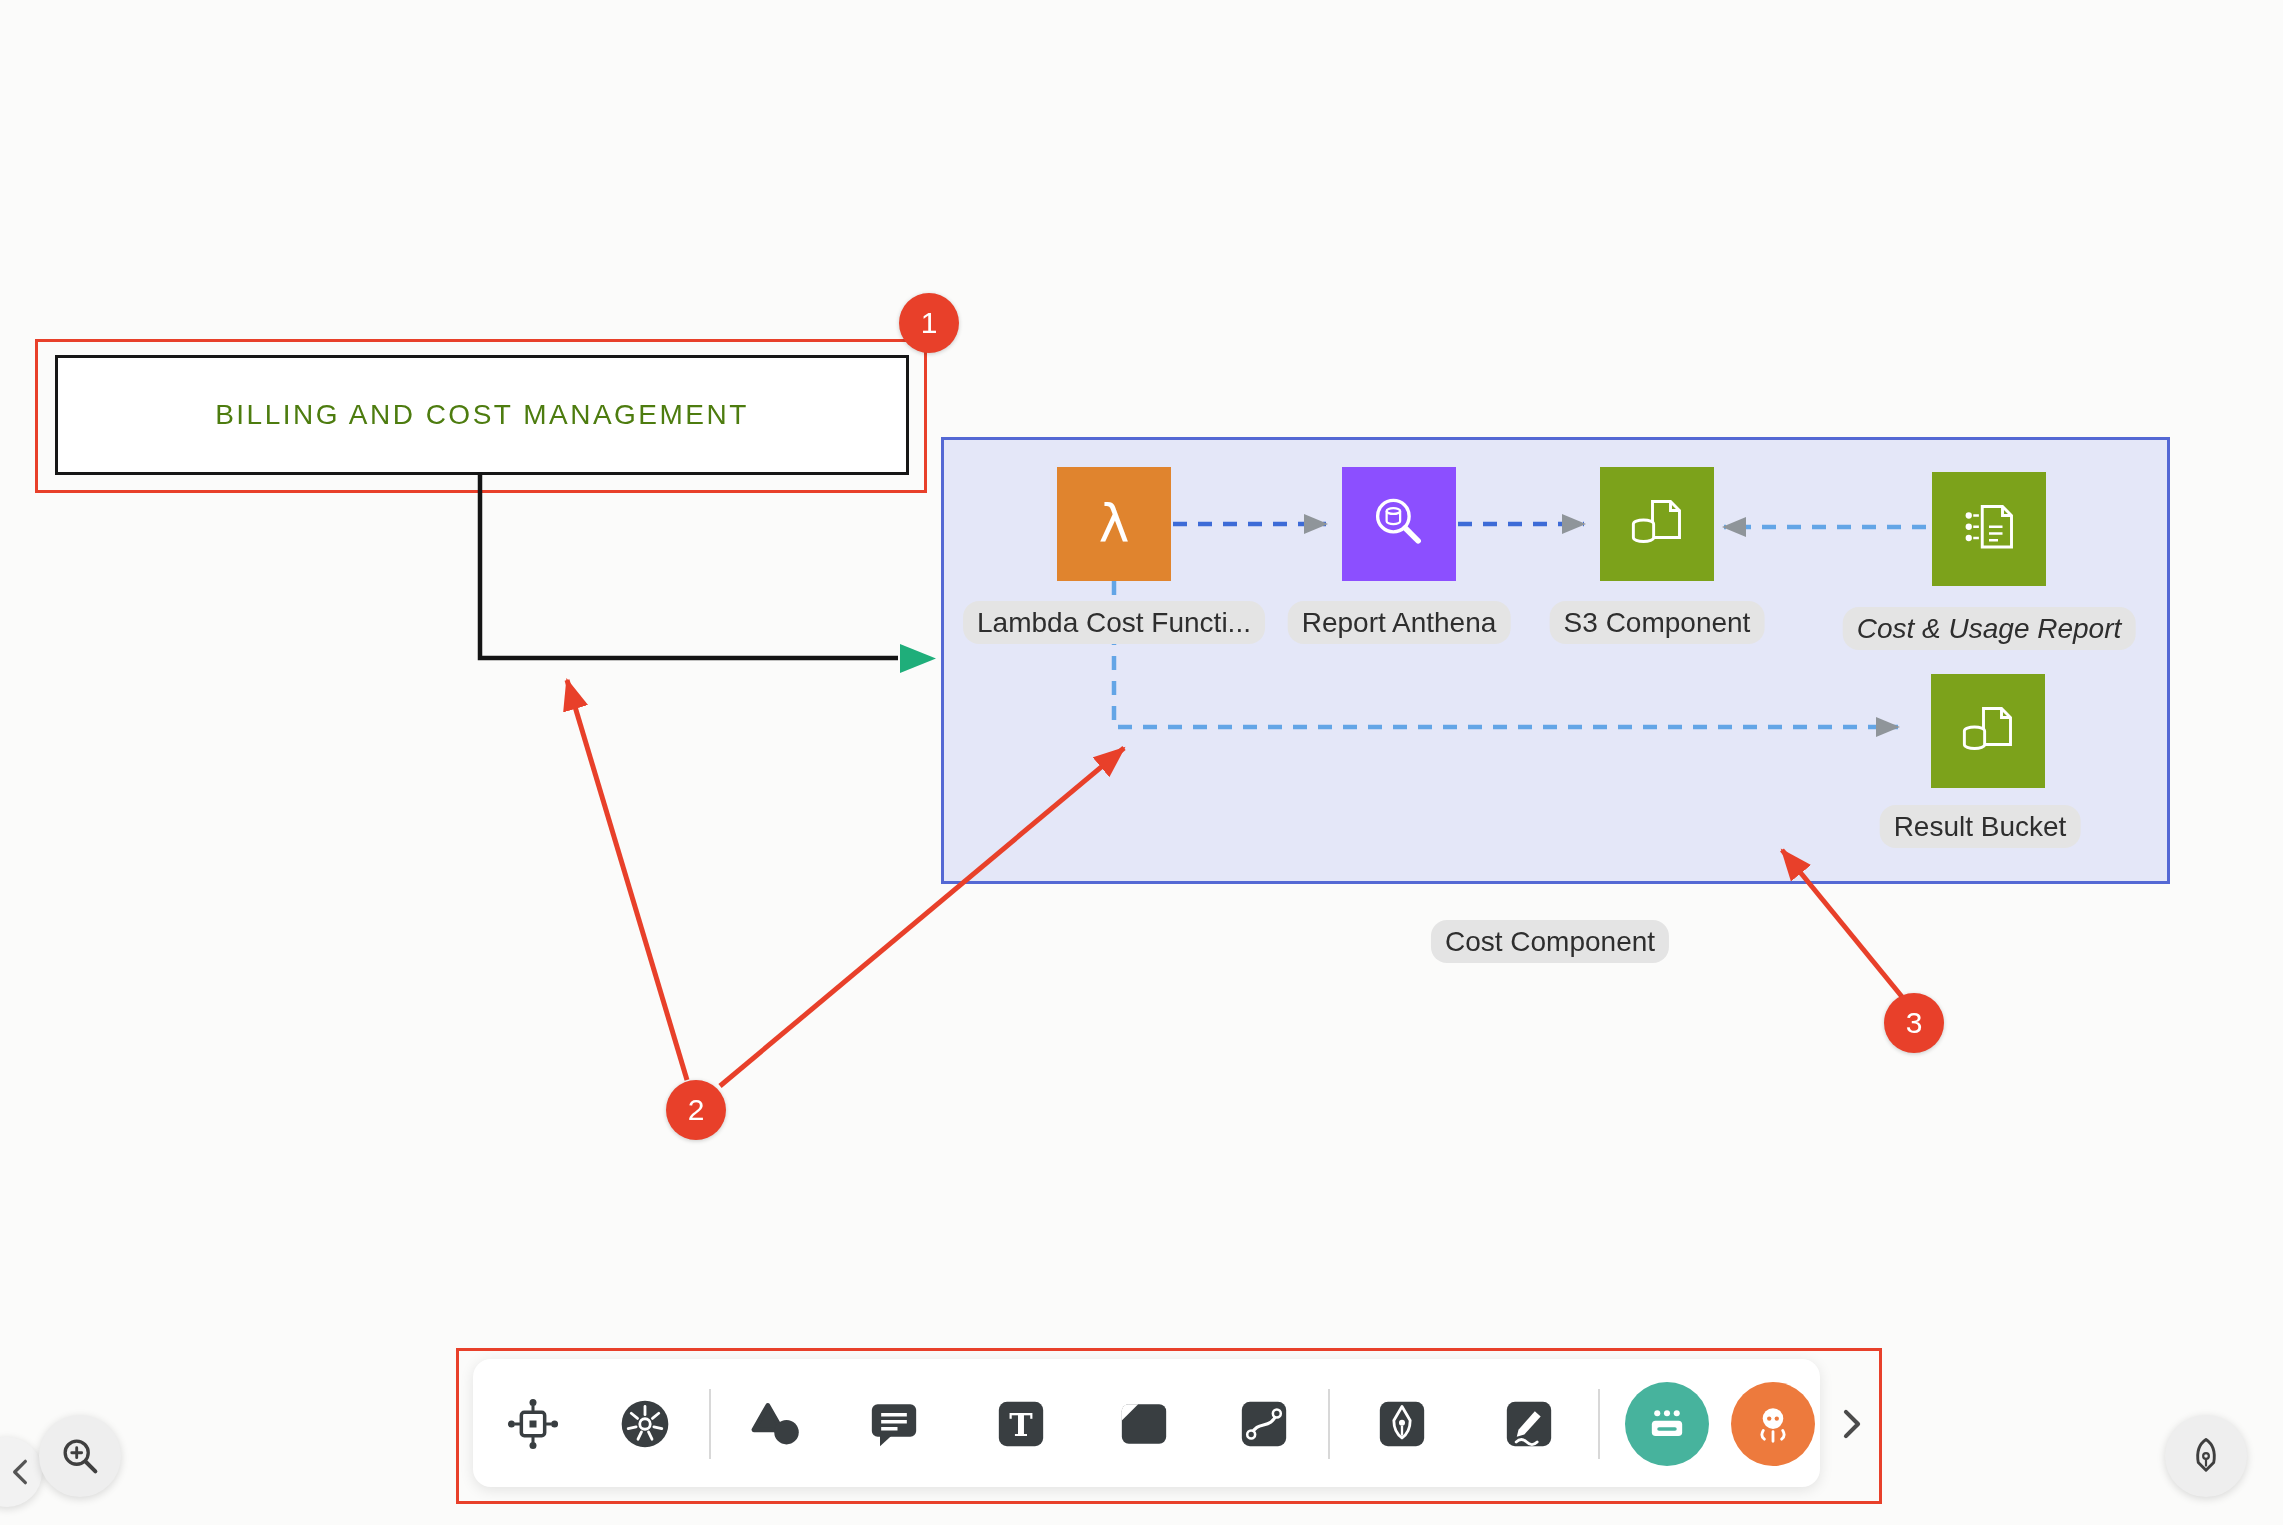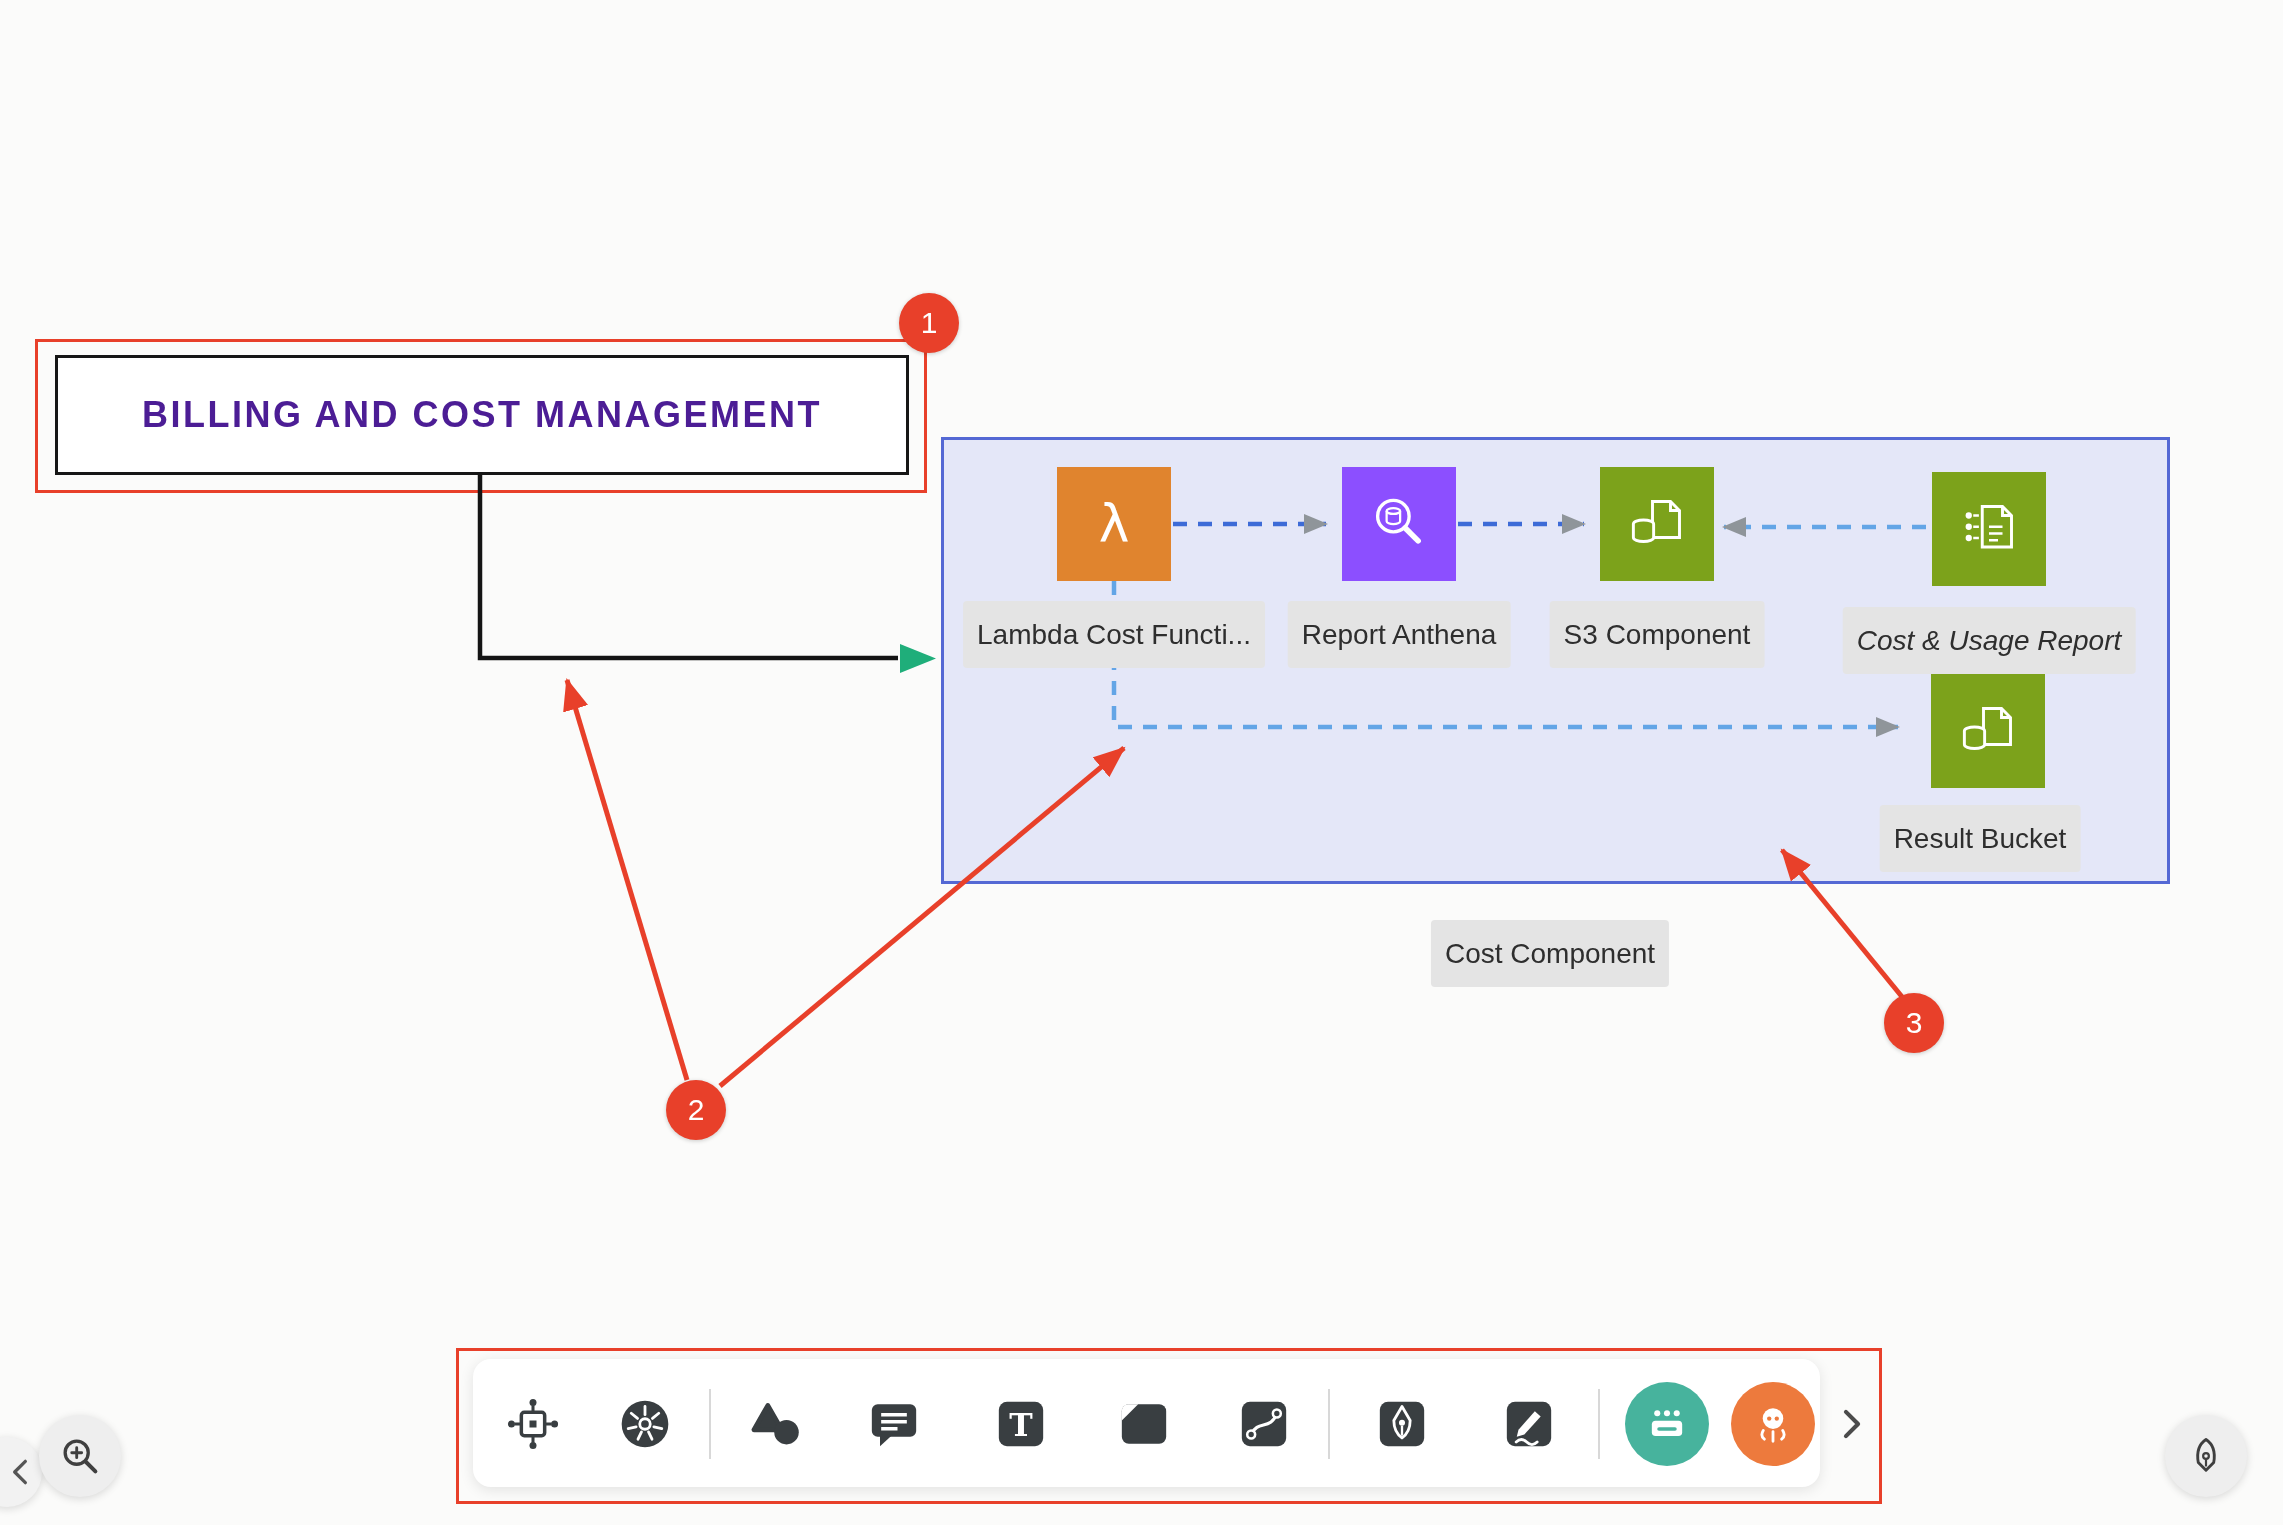--- a/index.html
+++ b/index.html
@@ -5,30 +5,30 @@
   html,body{margin:0;padding:0;background:#fbfbfa;}
   body{width:2283px;height:1525px;overflow:hidden;font-family:"Liberation Sans",sans-serif;}
   .canvas{position:relative;width:2283px;height:1525px;background:#fbfbfa;}
 
   .layer{position:absolute;left:0;top:0;pointer-events:none;}
 
   
   .sel-rect{position:absolute;left:35px;top:339px;width:886px;height:148px;border:3px solid #e8402a;}
   .title-box{position:absolute;left:55px;top:355px;width:848px;height:114px;background:#ffffff;border:3px solid #161616;
     display:flex;align-items:center;justify-content:center;}
-  .title-box span{font-size:36px;letter-spacing:2.5px;color:#4c1d95;font-weight:700;}
+  .title-box span{font-size:28px;letter-spacing:2.5px;color:#4d7c0f;font-weight:400;}
 
   .badge{position:absolute;width:60px;height:60px;border-radius:50%;background:#e8402a;color:#fff;
     display:flex;align-items:center;justify-content:center;font-size:30px;box-shadow:0 1px 4px rgba(0,0,0,.2);}
 
   
   .group-box{position:absolute;left:941px;top:437px;width:1223px;height:441px;background:#e4e7f8;border:3px solid #5468d4;}
   .node{position:absolute;width:114px;height:114px;display:flex;align-items:center;justify-content:center;}
   .node-label{position:absolute;transform:translateX(-50%);background:#e4e4e4;color:#2e2e2e;font-size:28px;
-    padding:16px 14px;border-radius:4px;white-space:nowrap;line-height:1.25;}
+    padding:4px 14px;border-radius:16px;white-space:nowrap;line-height:1.25;}
 
   
   .toolbar-outline{position:absolute;left:456px;top:1348px;width:1420px;height:150px;border:3px solid #e8402a;}
   .toolbar{position:absolute;left:473px;top:1359px;width:1347px;height:128px;background:#fff;border-radius:18px;
     box-shadow:0 3px 14px rgba(0,0,0,.10);}
   .tool{position:absolute;top:1392px;width:64px;height:64px;display:flex;align-items:center;justify-content:center;cursor:pointer;}
   .tool-circle{position:absolute;top:1382px;width:84px;height:84px;border-radius:50%;display:flex;align-items:center;justify-content:center;cursor:pointer;}
   .sep{position:absolute;top:1389px;width:2px;height:70px;background:#d8d8d8;}
 
   

